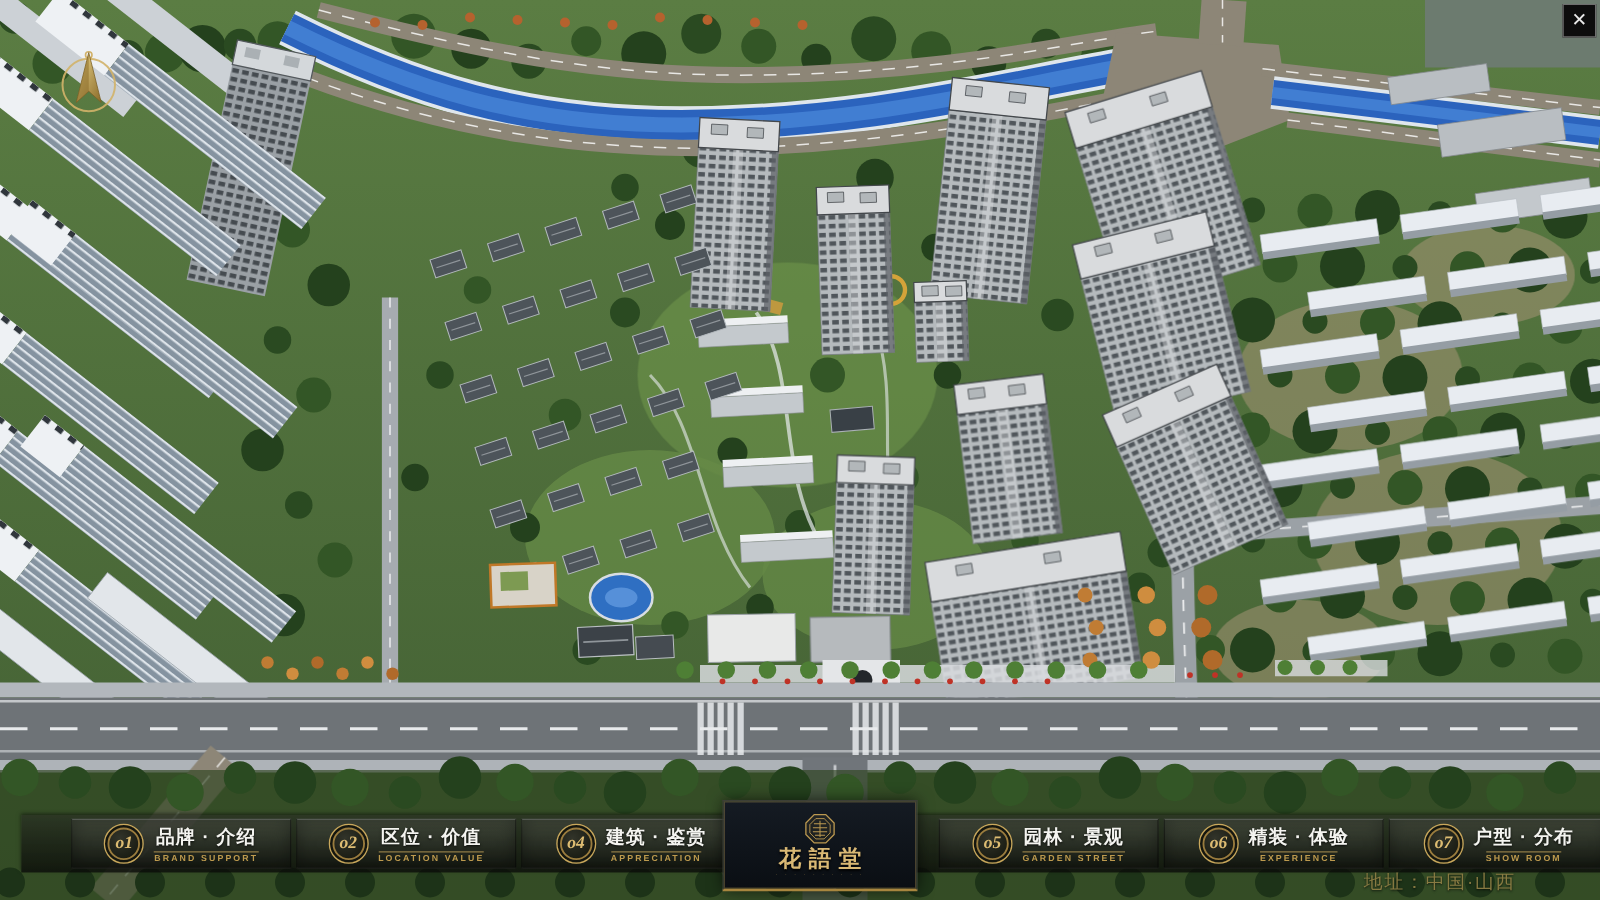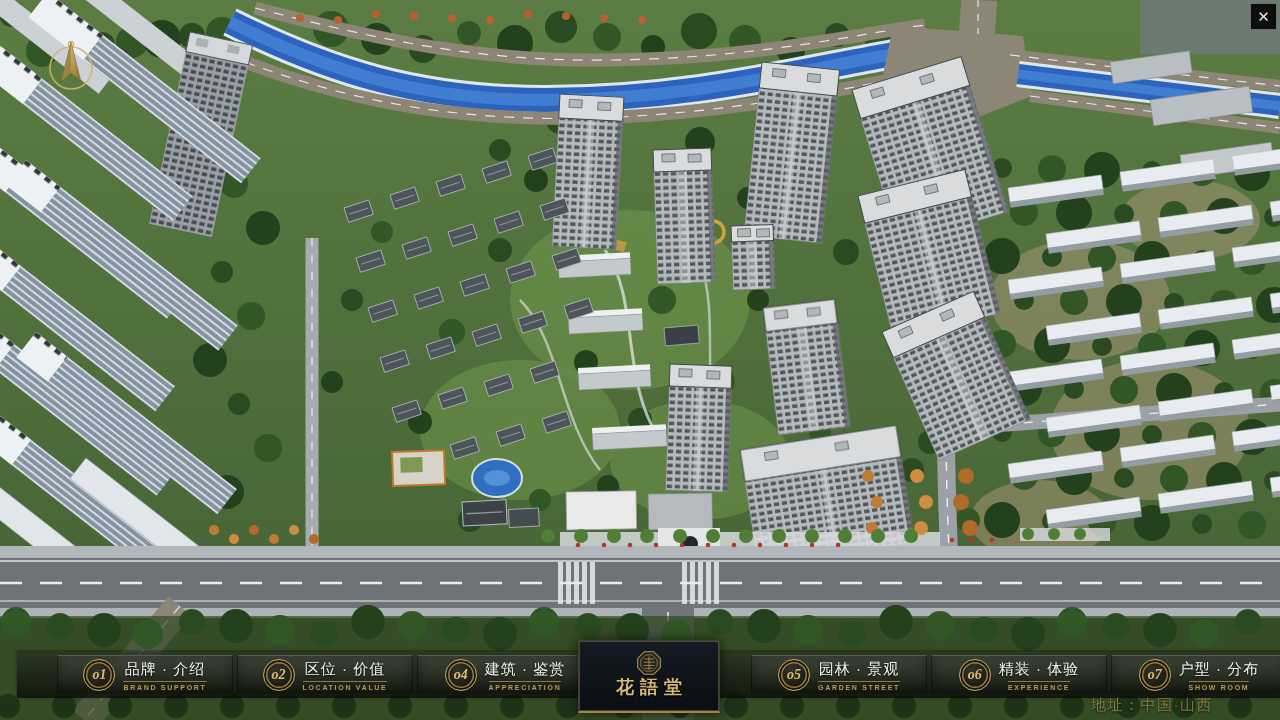--- a/index.html
+++ b/index.html
@@ -27,28 +27,28 @@
     background:linear-gradient(180deg,rgba(98,100,92,.42),rgba(20,22,18,.6));
     border:1px solid rgba(0,0,0,.5);border-top-color:rgba(255,255,255,.25);
     box-shadow:inset 0 0 14px rgba(0,0,0,.35);}
   .badge{width:30px;height:30px;border-radius:50%;flex:none;
     border:1px solid #c9a85c;
     box-shadow:inset 0 0 0 2px #14160f, inset 0 0 0 3.5px #9a7c3e;
     background:radial-gradient(circle at 40% 35%,#32342a,#171910 72%);
     display:flex;align-items:center;justify-content:center;
     color:#ddbc72;font:italic bold 14px "Liberation Serif",serif;}
   .mi-text{display:flex;flex-direction:column;align-items:center;min-width:0;}
-  .mi-zh{color:#f4f4f0;font-weight:normal;font-size:15px;letter-spacing:1px;
+  .mi-zh{color:#f4f4f0;font-weight:bold;font-size:15px;letter-spacing:1px;
     white-space:nowrap;text-shadow:0 1px 2px rgba(0,0,0,.85);}
   .mi-en{margin-top:2px;padding-top:2px;border-top:1px solid rgba(201,168,92,.65);
     color:#bd9a4e;font-size:7px;font-weight:bold;letter-spacing:1.7px;white-space:nowrap;}
   .logo-spacer{width:150px;flex:none;}
 
   
-  .logo-box{position:absolute;left:578px;top:640px;width:142px;height:73px;
+  .logo-box{position:absolute;left:578px;top:640px;width:156px;height:73px;
     box-sizing:border-box;cursor:pointer;
     background:linear-gradient(180deg,#151b23,#0a0e13);
     border:1px solid #3c3f37;border-bottom:2px solid #a8863f;
     box-shadow:inset 0 0 0 1px rgba(201,168,92,.32),0 0 12px rgba(0,0,0,.65);
     display:flex;flex-direction:column;align-items:center;justify-content:center;gap:2px;}
   .logo-title{color:#d9b874;font:bold 18px "Liberation Serif",serif;
     letter-spacing:6px;padding-left:6px;text-shadow:0 1px 2px #000;line-height:1;}
   .logo-cap{color:#9c8142;font-size:4px;letter-spacing:2.5px;line-height:1;}
 
   .address{position:absolute;right:67px;bottom:5px;color:#8f7f45;font-size:15px;

